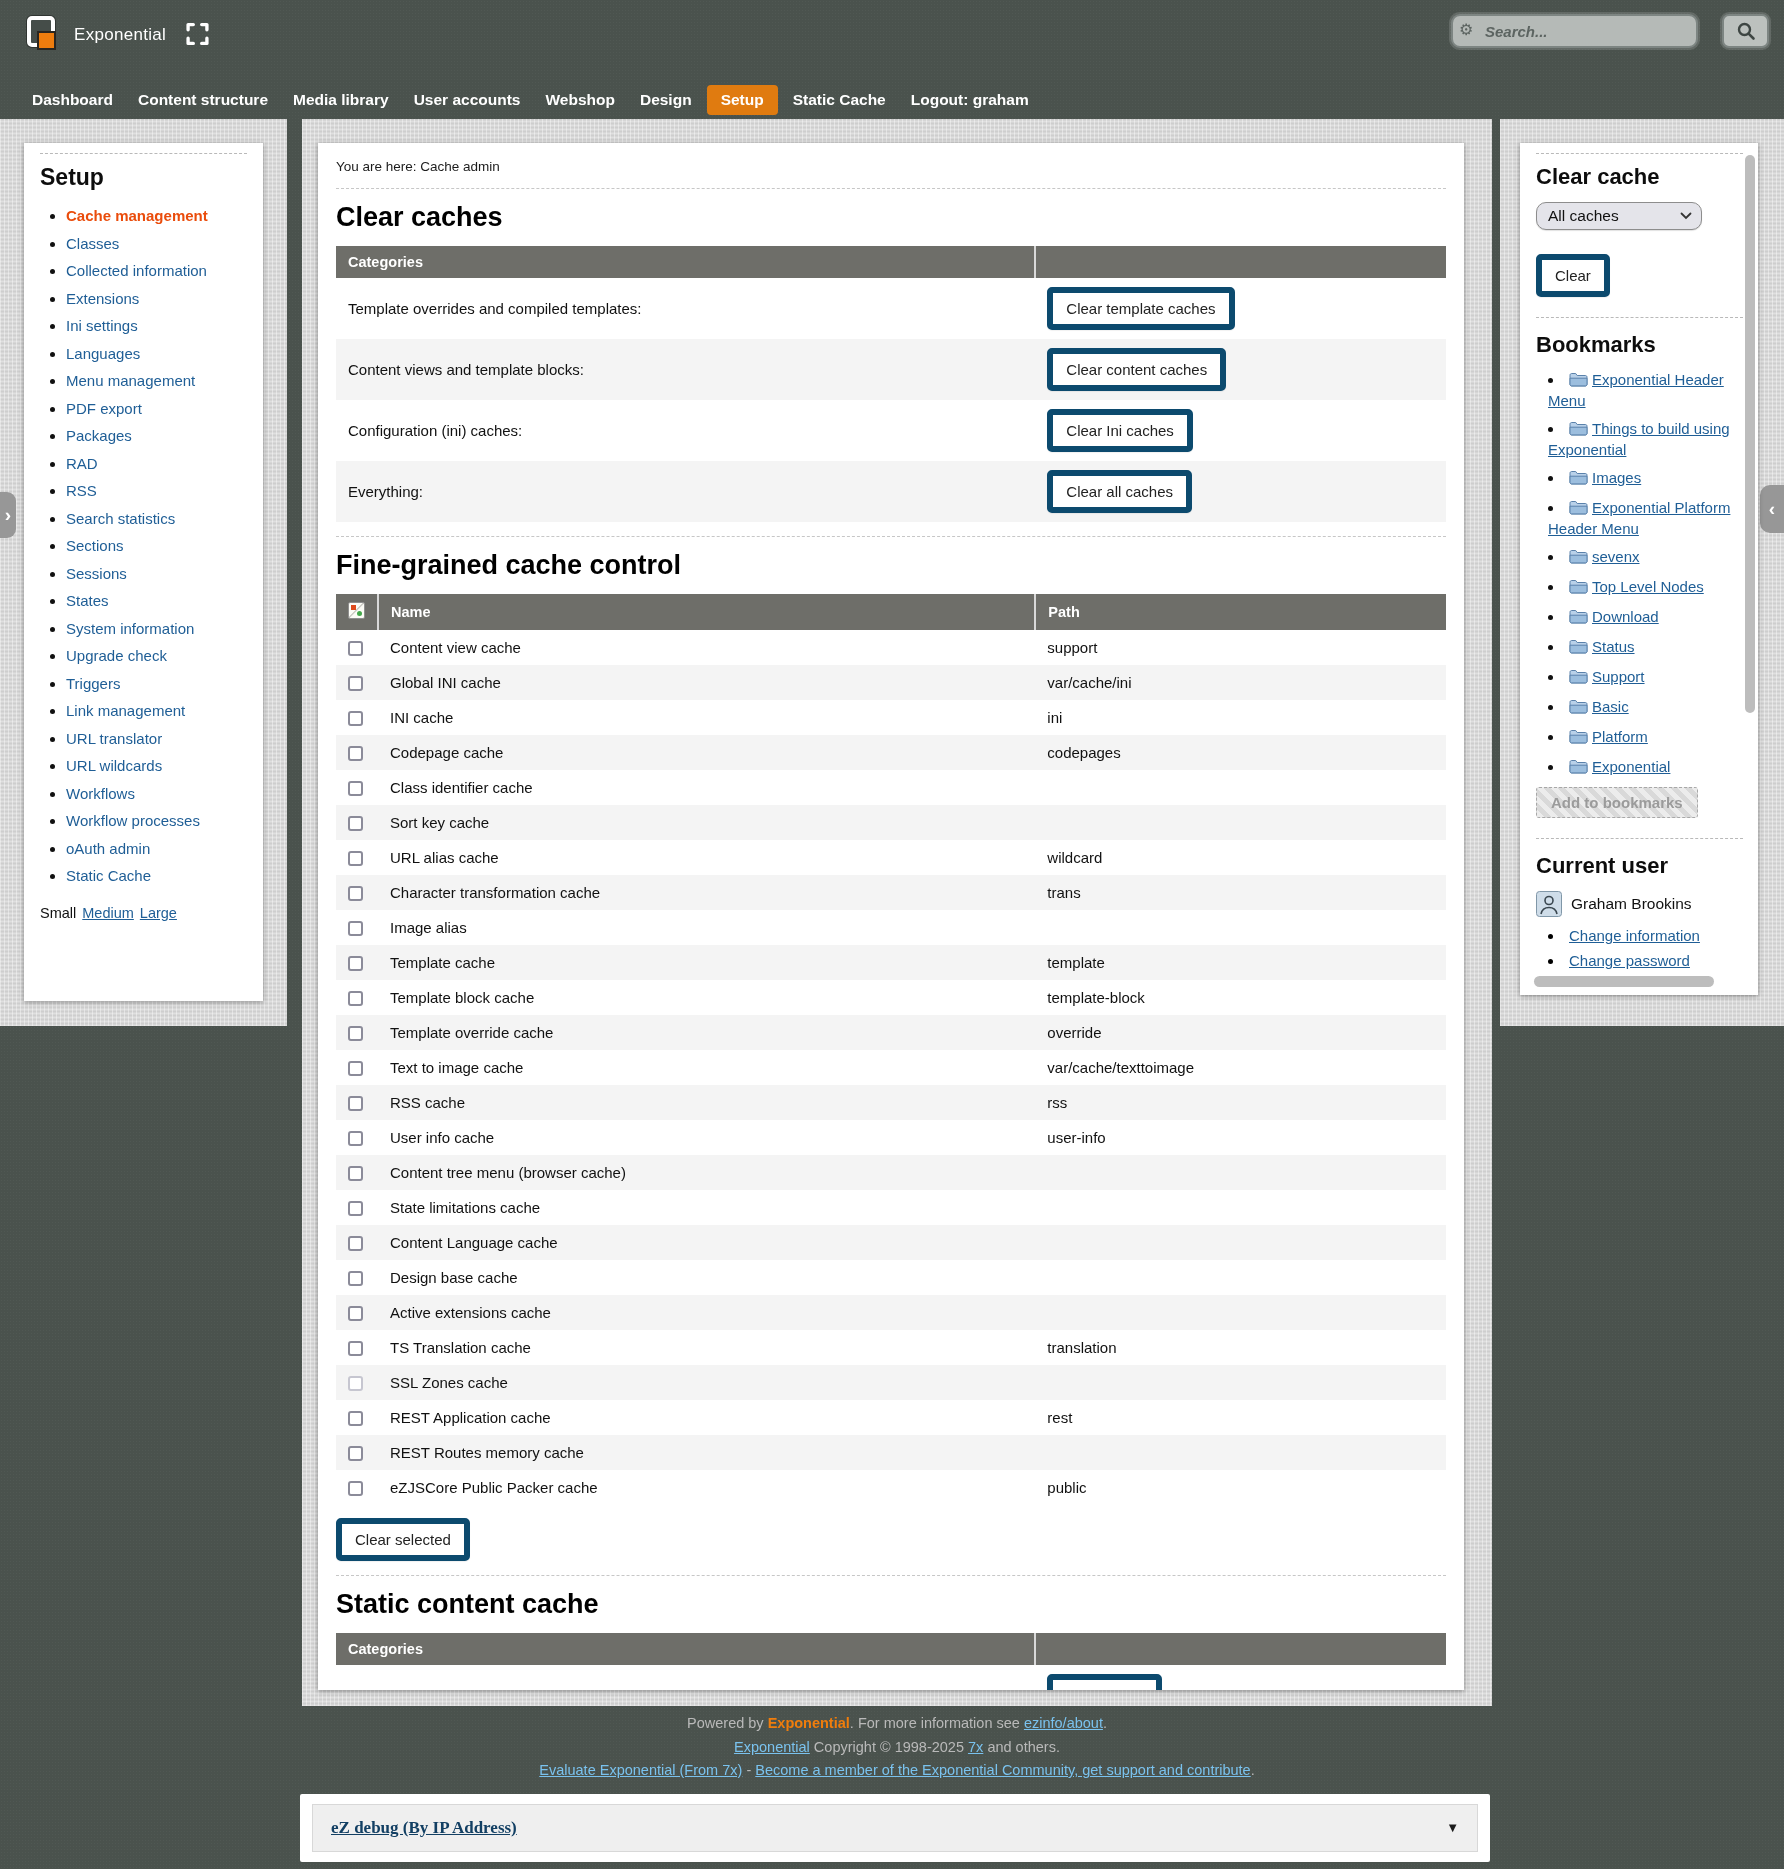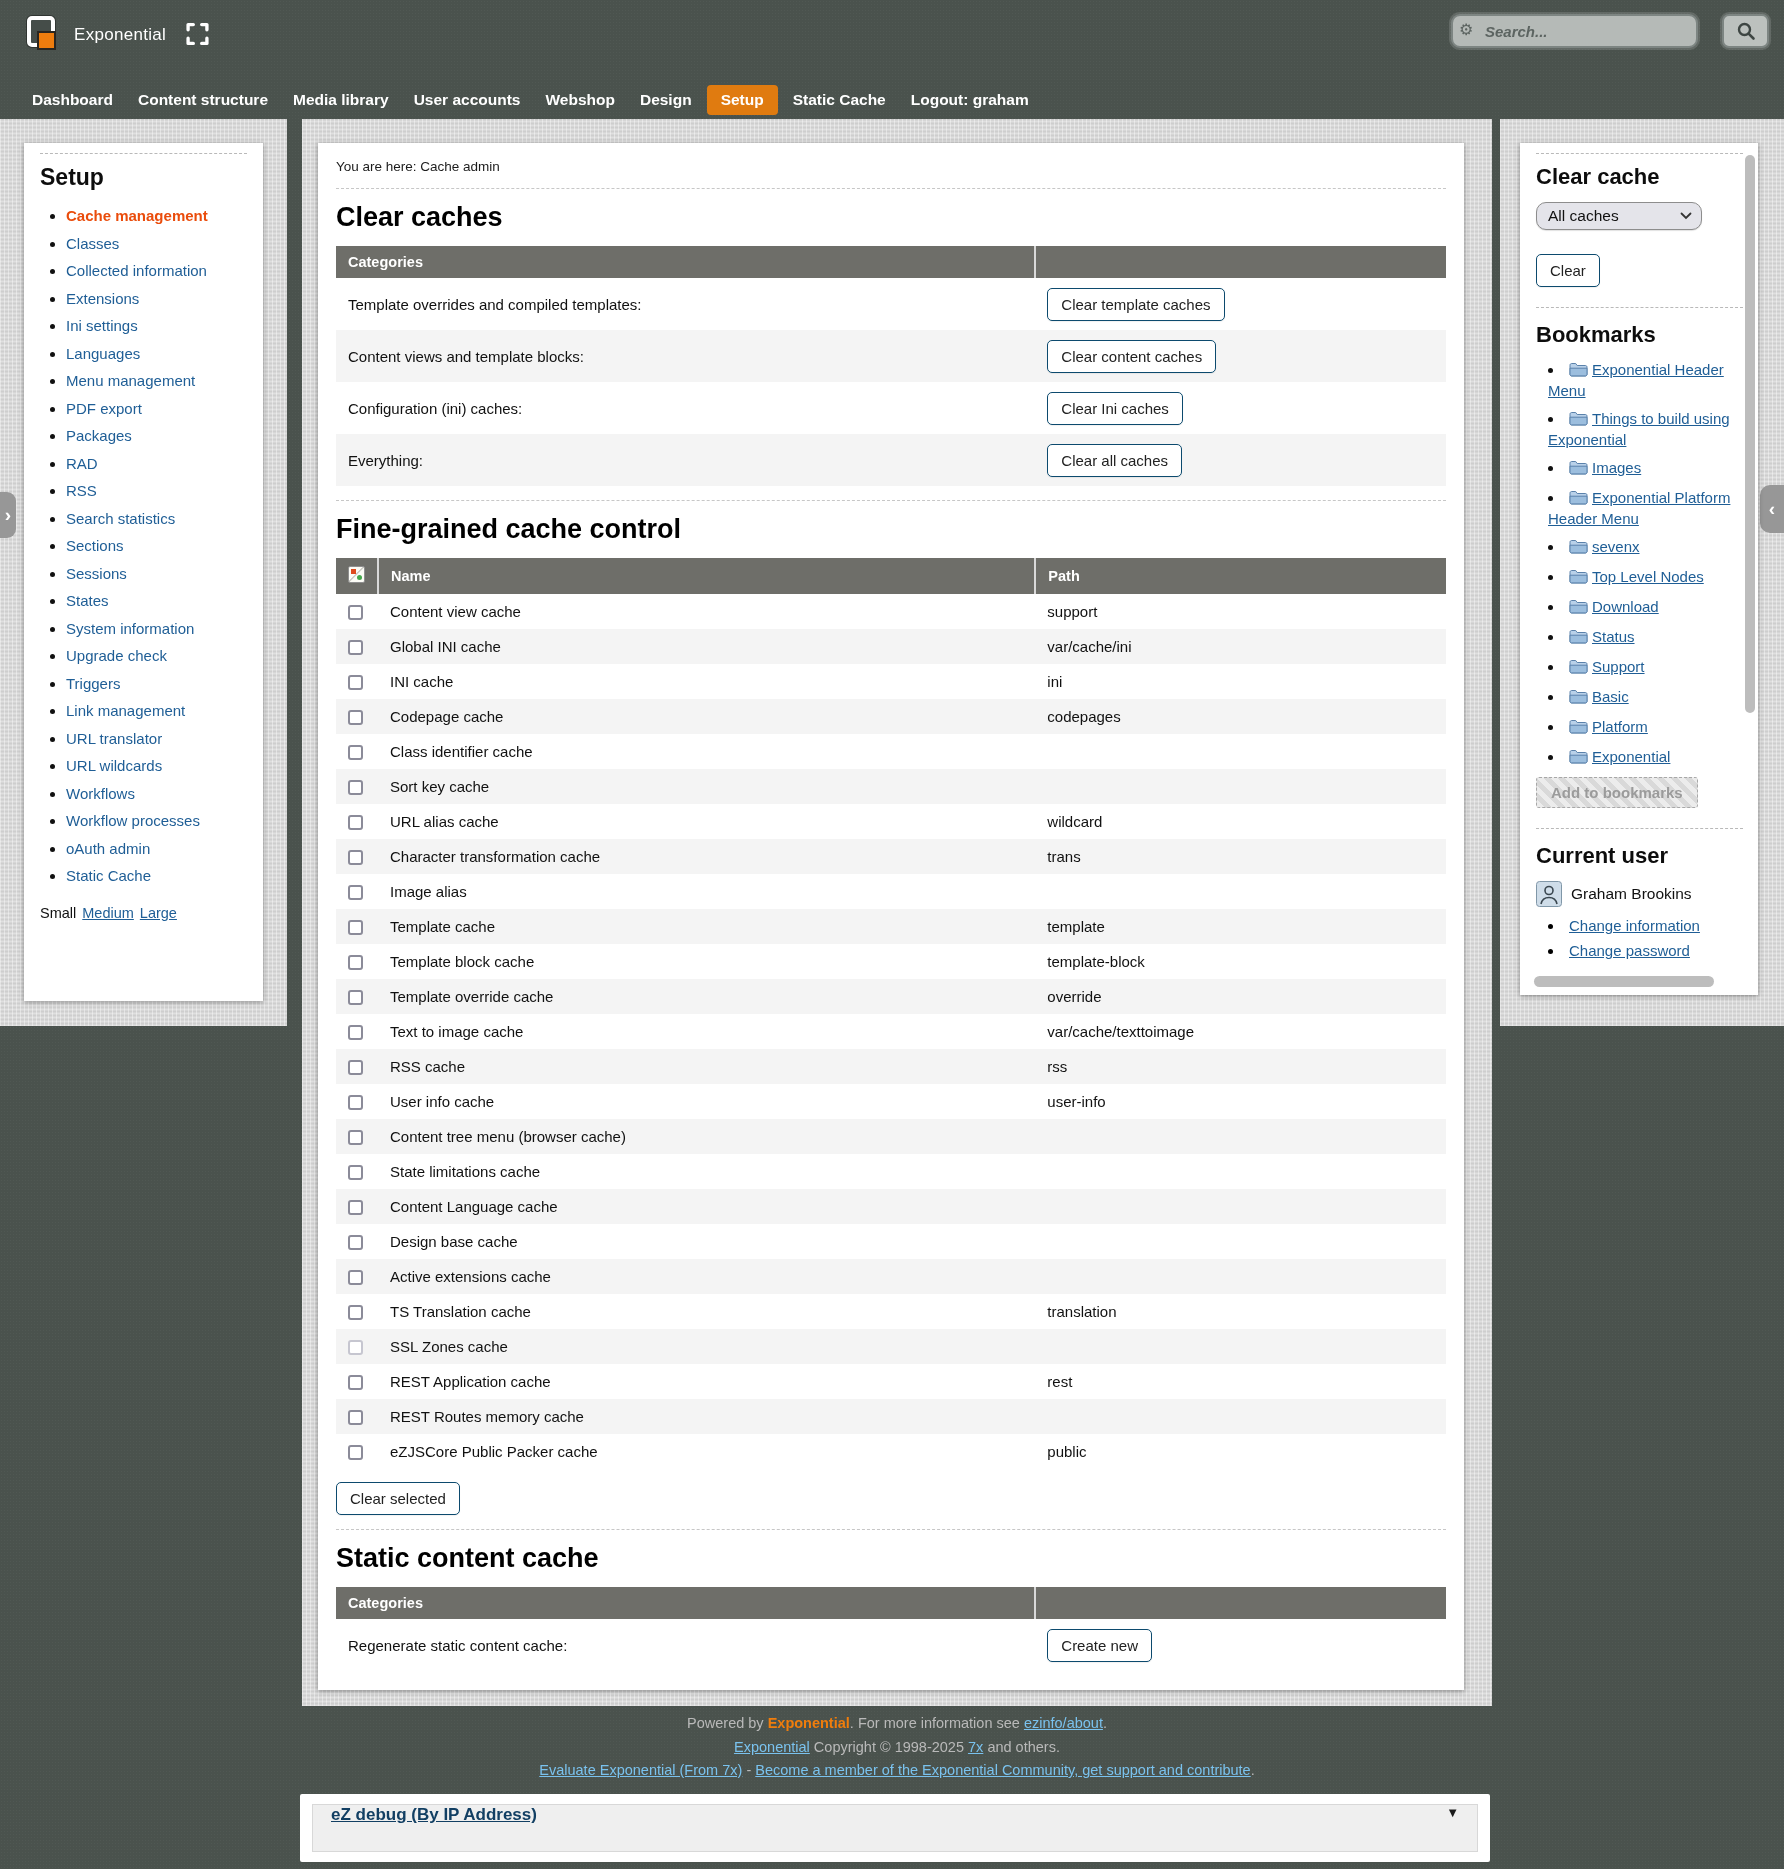--- a/index.html
+++ b/index.html
@@ -75,21 +75,21 @@
   table.ez { width:100%; border-collapse:collapse; font-size:15px; color:#111; }
   table.ez th { background:#6e6e69; color:#fff; text-align:left; font-size:14.5px;
     font-weight:bold; padding:8px 12px; }
   table.ez th.sep { border-left:2px solid #d9d9d9; }
   .col-main { width:63%; } .col-side { width:37%; }
   .col-check { width:42px; }
   table.ez tbody tr:nth-child(odd)  { background:#fff; }
   table.ez tbody tr:nth-child(even) { background:#f4f4f4; }
   table.cat td { padding:9px 12px; height:52px; vertical-align:middle; }
   table.fine td { padding:8px 12px; height:35px; vertical-align:middle; }
-  .btn { background:#fff; border:1px solid #0c4a6e; border-radius:5px; padding:7px 13px;
+  .btn { background:#fff; border:6px solid #0c4a6e; border-radius:5px; padding:7px 13px;
     font-size:15px; color:#222; font-family:"Liberation Sans",sans-serif; cursor:pointer;
     box-shadow:0 1px 1px rgba(0,0,0,.06); }
   .btn-row { margin-top:13px; }
   .cb { display:inline-block; width:15px; height:15px; border:2px solid #8b8b99;
     border-radius:3px; background:#fff; vertical-align:middle; cursor:pointer; }
   .cb.dis { border-color:#c6c6d0; cursor:default; }
   .tgl { display:inline-block; width:17px; height:17px; border:1px solid #8f8f8f; border-radius:2px;
     background:linear-gradient(135deg,#fcfcf6 44%,#b9b9b2 48%,#fcfcf6 54%); position:relative; cursor:pointer; }
   .tgl::before { content:""; position:absolute; left:2px; top:2px; width:5px; height:5px; background:#de4a1c; }
   .tgl::after  { content:""; position:absolute; right:2px; bottom:2px; width:5px; height:5px; border-radius:50%; background:#43a84b; }
@@ -127,21 +127,21 @@
   
   .footer { position:absolute; left:302px; top:1712px; width:1190px; text-align:center;
     font-size:14.5px; color:#b9b9b9; line-height:23.5px; }
   .footer a { color:#7ac2ee; text-decoration:underline; cursor:pointer; }
   .fbrand { color:#f07d0c; font-weight:bold; }
 
   
   .debug-box { position:absolute; left:300px; top:1794px; width:1190px; height:68px;
     background:#fff; border-radius:2px; padding:10px 12px; }
   .debug-bar { height:48px; background:#efefef; border:1px solid #d8d8d8;
-    display:flex; justify-content:space-between; padding:0 18px; }
+    display:flex; align-items:center; justify-content:space-between; padding:0 18px;font-family:Liberation Serif, serif; }
   .debug-bar a { font-size:17px; font-weight:bold; color:#123f63; text-decoration:underline; cursor:pointer; }
   .debug-toggle { font-size:13px; color:#1b1b1b; cursor:pointer; }
 </style>
 </head>
 <body>
 
 <div class="page">
 
   <div class="topbar">
     <div class="logo-wrap">

